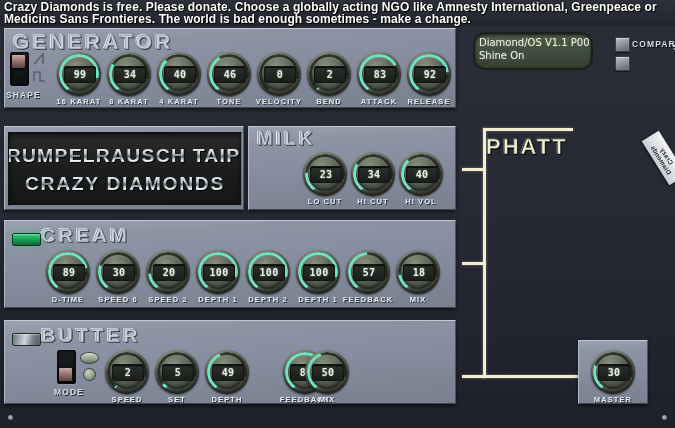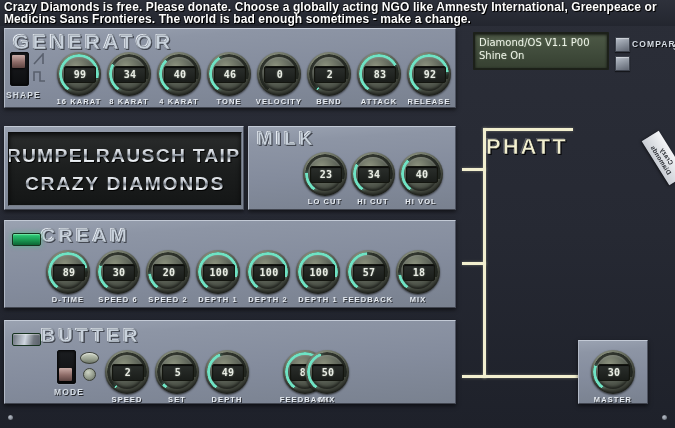--- a/index.html
+++ b/index.html
@@ -146,23 +146,23 @@
     background:linear-gradient(180deg,#ffffff 0%,#c8ced6 38%,#6f767f 52%,#eef2f6 70%,#9aa1aa 100%);
     -webkit-background-clip:text;background-clip:text;
     -webkit-text-fill-color:transparent;
     filter:drop-shadow(1px 1px 0 rgba(0,0,0,.85));
   }
   #logo1{top:12px;font-size:19px;letter-spacing:1.2px;transform:scaleX(1.02);}
   #logo2{top:40px;font-size:19px;letter-spacing:1.6px;transform:scaleX(1.02);}
 
   
   #preset-display{
-    position:absolute;left:473px;top:32px;width:136px;height:38px;
+    position:absolute;left:473px;top:32px;width:120px;height:38px;
     background:linear-gradient(180deg,#4d5946,#3f4a3a 60%,#364031);
-    border:2px solid #1c2019;border-radius:1px;
+    border:2px solid #1c2019;border-radius:12px;
     box-shadow:inset 0 1px 3px rgba(0,0,0,.7);
     padding:2px 4px;box-sizing:border-box;
   }
   .preset-line{
     color:#eef3e8;font-size:10px;line-height:13px;white-space:nowrap;
     font-family:"DejaVu Sans","Liberation Sans",sans-serif;
     text-shadow:0 0 2px rgba(200,230,190,.35);
   }
   .sq-btn{
     position:absolute;width:13px;height:13px;

